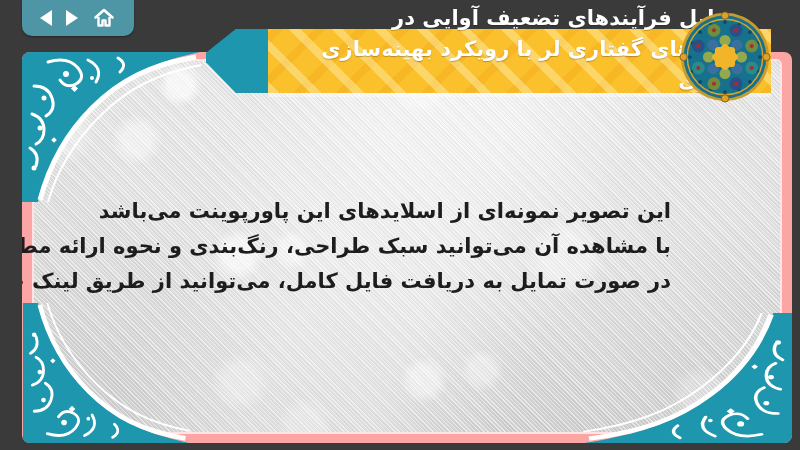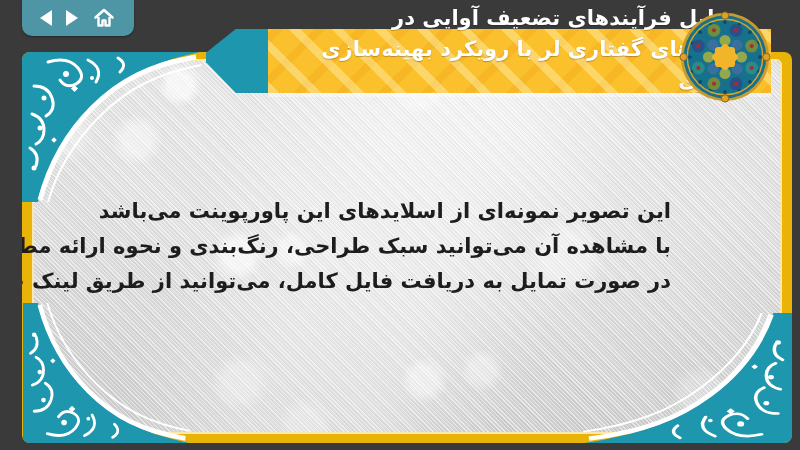--- a/index.html
+++ b/index.html
@@ -8,21 +8,21 @@
 
   
   .navbar{position:absolute;left:22px;top:0;width:112px;height:36px;background:#4e95a5;
           border-radius:0 0 10px 10px;display:flex;align-items:center;justify-content:space-evenly;
           padding:0 6px;box-sizing:border-box;z-index:40;box-shadow:0 1px 2px rgba(0,0,0,.35);}
   .nav-btn{background:none;border:none;padding:2px;display:flex;align-items:center;justify-content:center;cursor:pointer;}
   .tri-left{width:0;height:0;border-top:8px solid transparent;border-bottom:8px solid transparent;border-right:12px solid #fff;}
   .tri-right{width:0;height:0;border-top:8px solid transparent;border-bottom:8px solid transparent;border-left:12px solid #fff;}
 
   
-  .slide{position:absolute;left:22px;top:52px;width:770px;height:391px;background:#eab308;
+  .slide{position:absolute;left:22px;top:52px;width:770px;height:391px;background:#fca5a5;
          border-radius:8px;overflow:hidden;z-index:1;}
   .slide-content{position:absolute;left:12px;top:9px;right:12px;bottom:11px;border-radius:4px;
     box-shadow:0 0 0 2px rgba(255,255,255,.7);
     background-image:
       radial-gradient(circle 22px at 146px 24px,  rgba(255,255,255,.65) 55%, rgba(255,255,255,0) 100%),
       radial-gradient(circle 26px at 103px 79px,  rgba(255,255,255,.45) 55%, rgba(255,255,255,0) 100%),
       radial-gradient(circle 34px at 28px 71px,   rgba(255,255,255,.30) 55%, rgba(255,255,255,0) 100%),
       radial-gradient(circle 26px at 204px 194px, rgba(255,255,255,.60) 55%, rgba(255,255,255,0) 100%),
       radial-gradient(circle 20px at 258px 189px, rgba(255,255,255,.45) 55%, rgba(255,255,255,0) 100%),
       radial-gradient(circle 40px at 531px 197px, rgba(255,255,255,.40) 55%, rgba(255,255,255,0) 100%),

